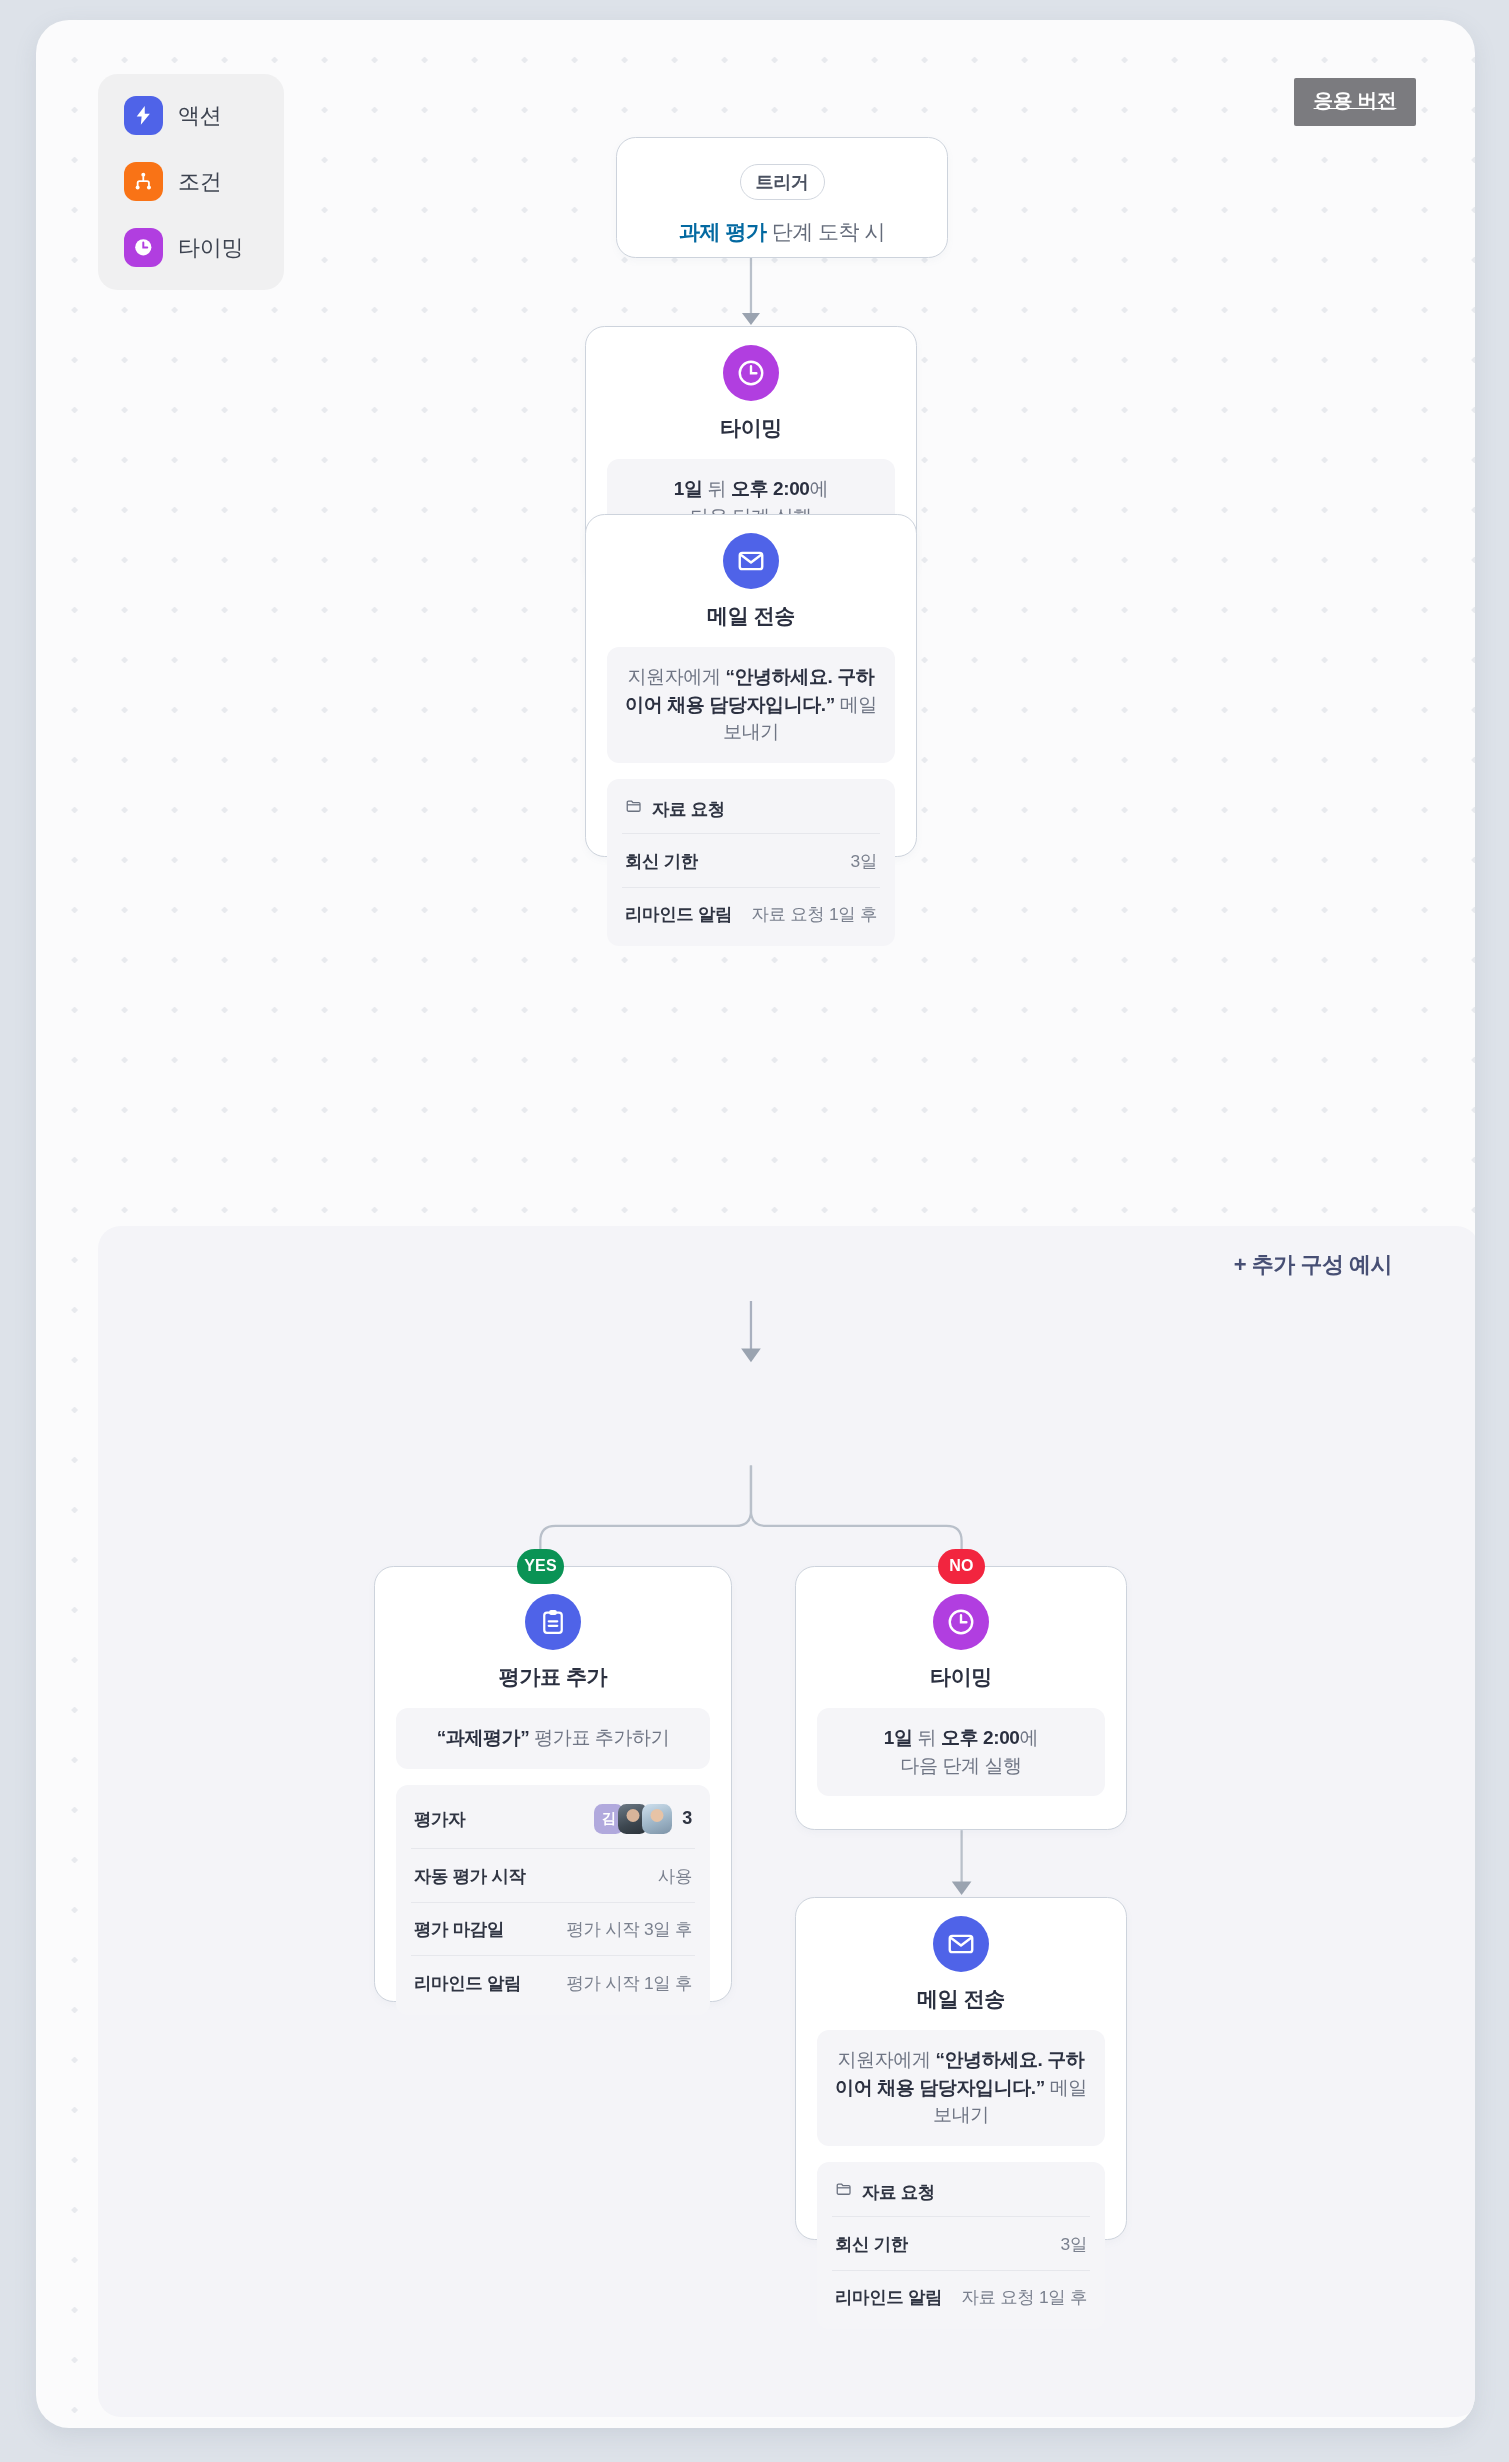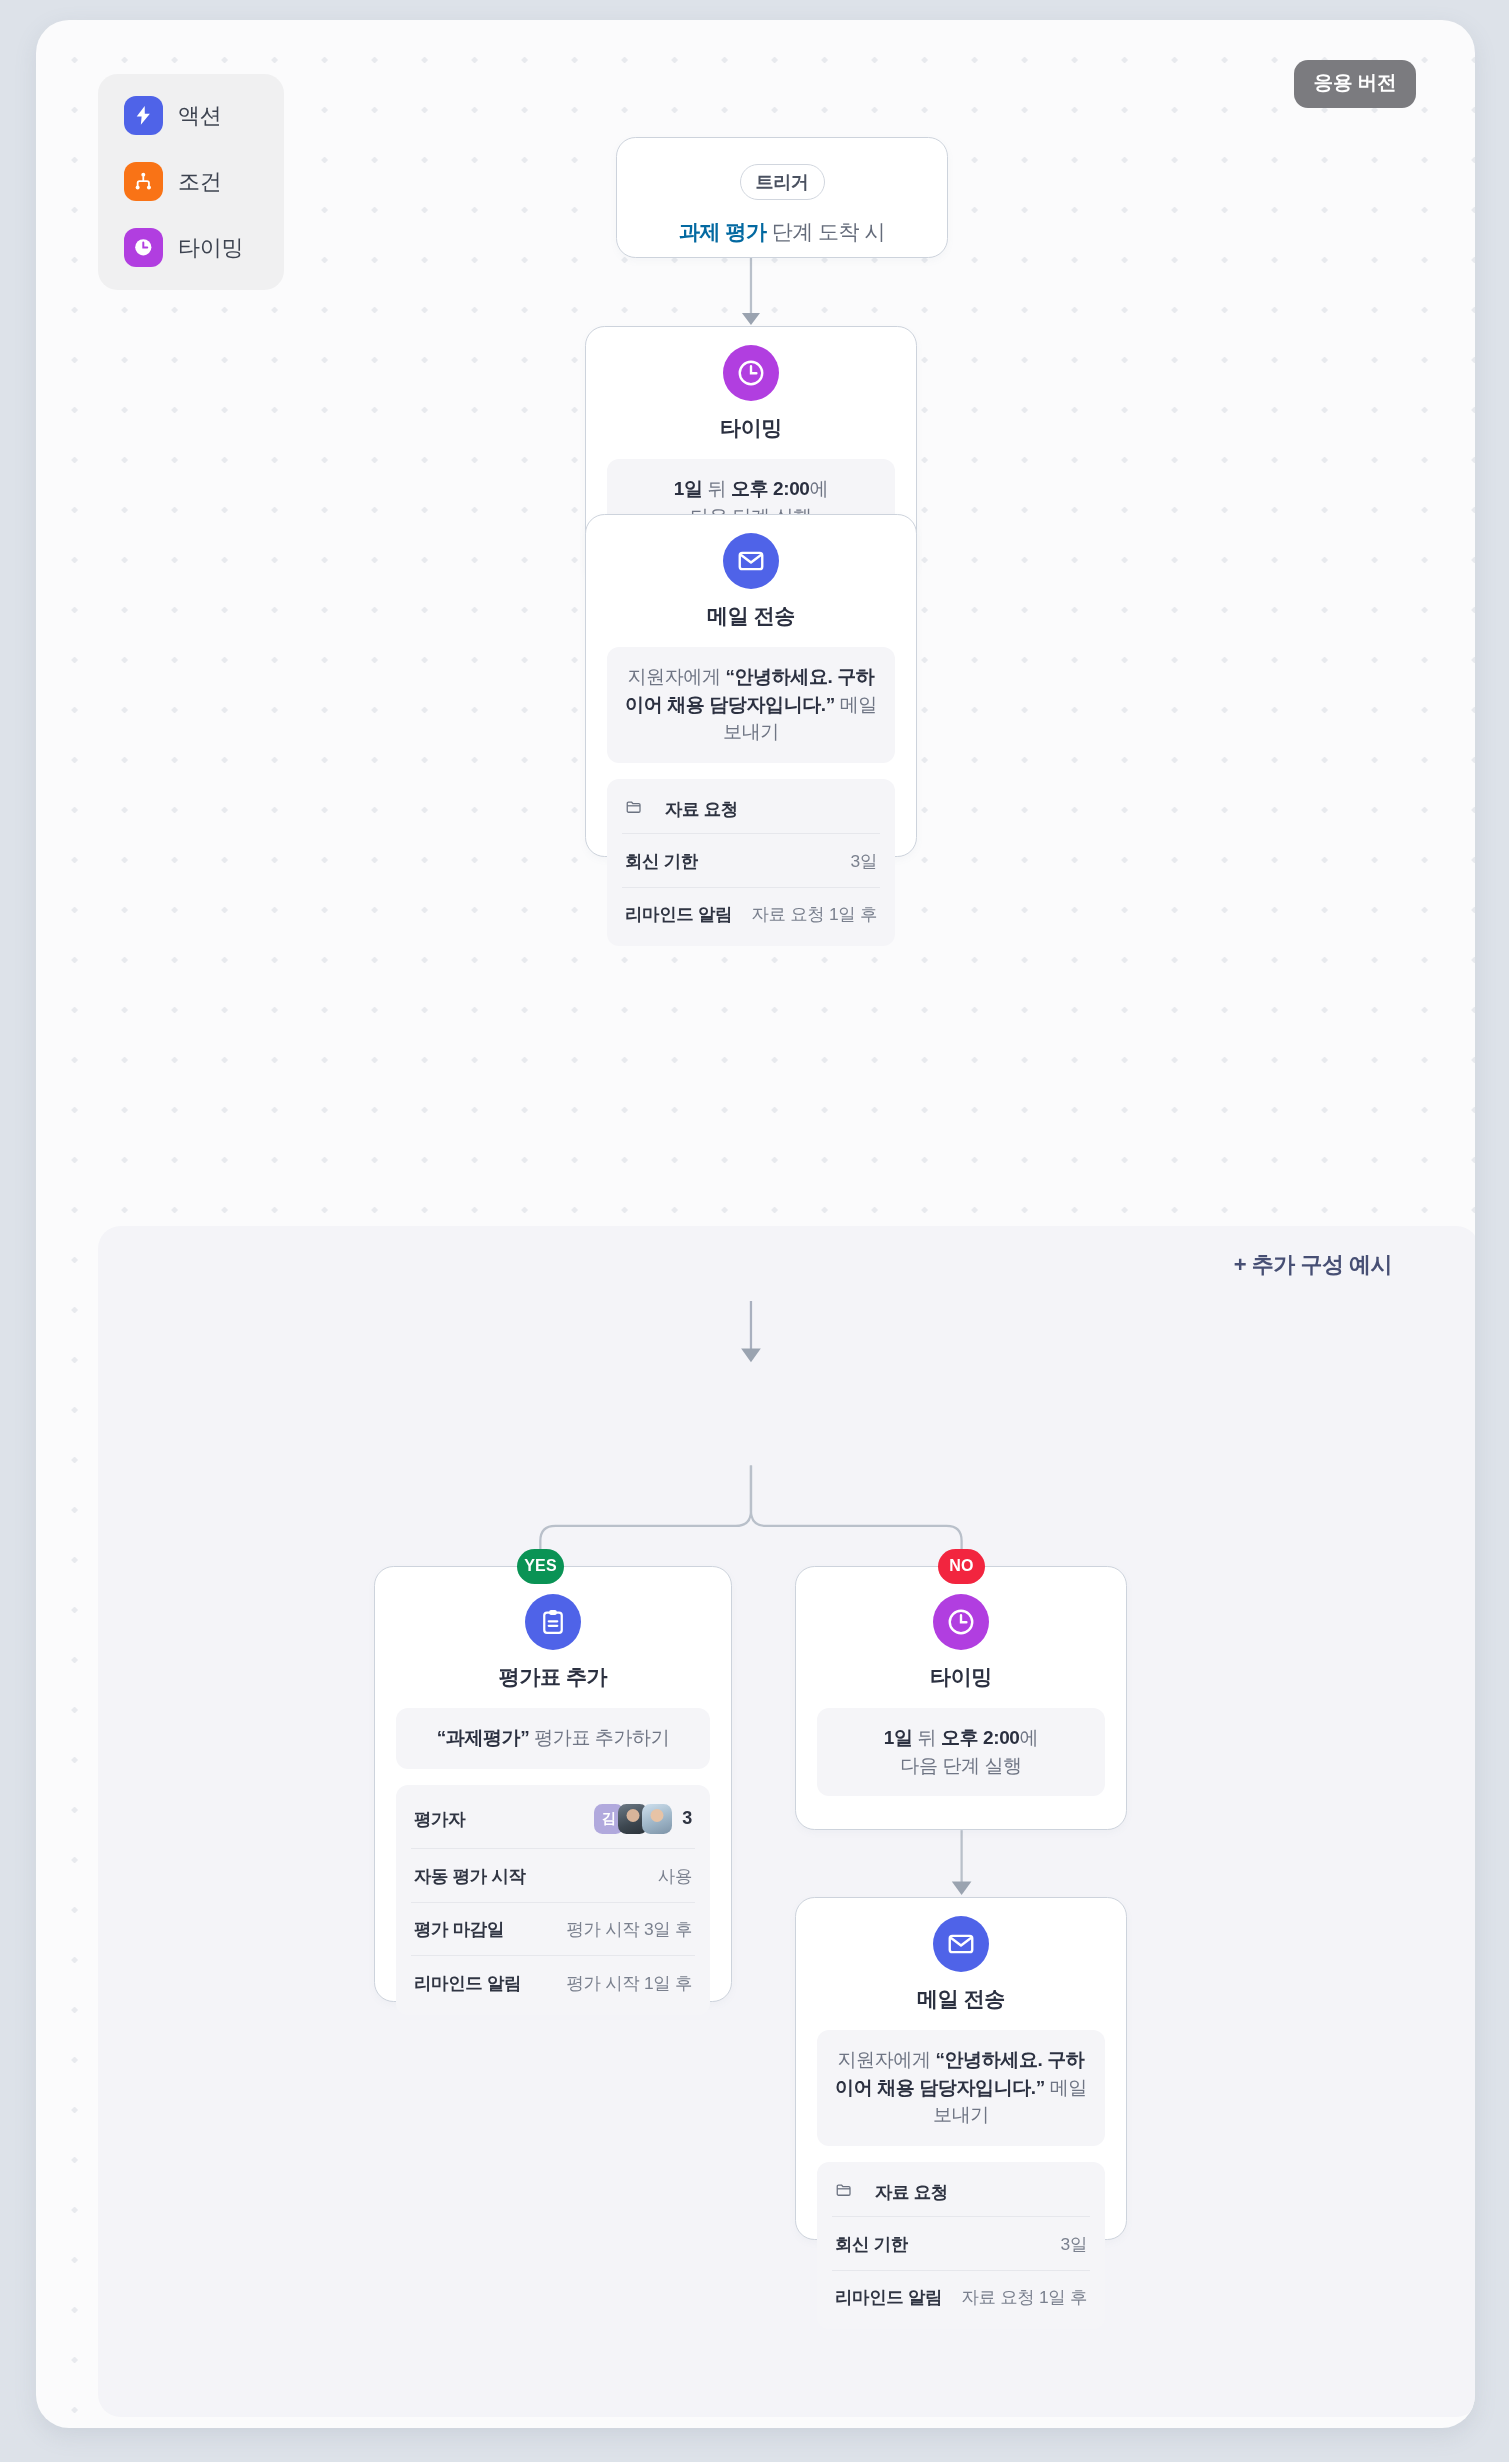--- a/index.html
+++ b/index.html
@@ -49,28 +49,29 @@
     display: flex; align-items: center; justify-content: center;
     flex: 0 0 auto;
   }
   .legend-ico svg { width: 22.6px; height: 22.6px; display:block; }
   .legend-label {
     margin-left: 15px; font-size: 22px; color: #3d4350; letter-spacing: -0.3px;
   }
   
   .version-badge {
     position: absolute;
-    right: 59px; top: 40px;
+    right: 59px; top: 58px;
     background: #7b7b7f;
     color: #fff;
     font-size: 19.6px; font-weight: bold;
     padding: 9.8px 19.6px 11.3px;
-    border-radius: 14px;
+    border-radius: 2px;
     letter-spacing: -0.2px;
     z-index: 9;
+    text-decoration: underline;
   }
   
   .extra-region {
     position: absolute;
     left: 62px; top: 1206px;
     width: 1381px; height: 1191px;
     background: #f4f4f8;
     border-radius: 22.6px;
   }
   .extra-label {
@@ -128,21 +129,21 @@
   }
   .trigger-text b { color: #0369a1; font-weight: bold; }
   
   .detail-box {
     margin: 16.6px 21px 0;
     background: #f5f5f8;
     border-radius: 12px;
     padding: 4.5px 15px 6px;
   }
   .detail-head {
-    display: flex; align-items: center; gap: 22px;
+    display: flex; gap: 9px;
     padding: 13.6px 3px 12px;
     font-size: 17.4px; font-weight: bold; color: #2f3442;
     border-bottom: 1.5px solid #e6e7ec;
     letter-spacing: -0.3px;
   }
   .detail-head svg { width: 18px; height: 18px; flex: 0 0 auto; }
   .detail-row {
     display: flex; align-items: center; justify-content: space-between;
     padding: 14.3px 3px;
     border-bottom: 1.5px solid #e6e7ec;

